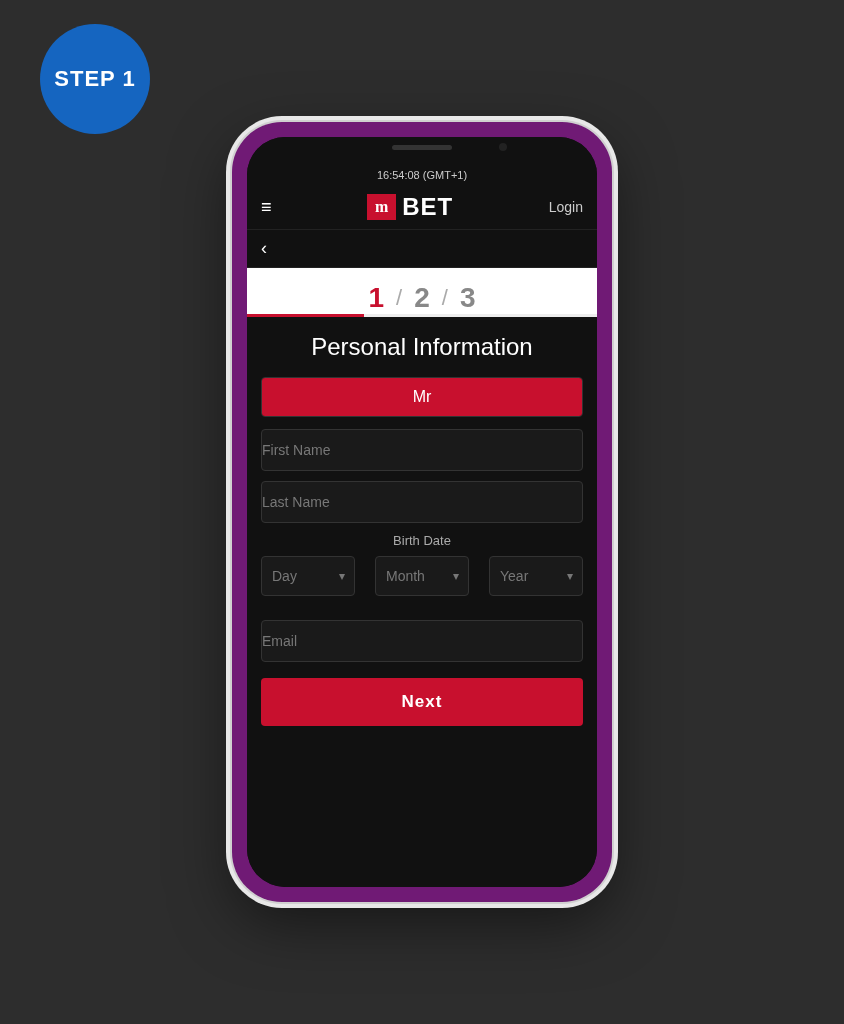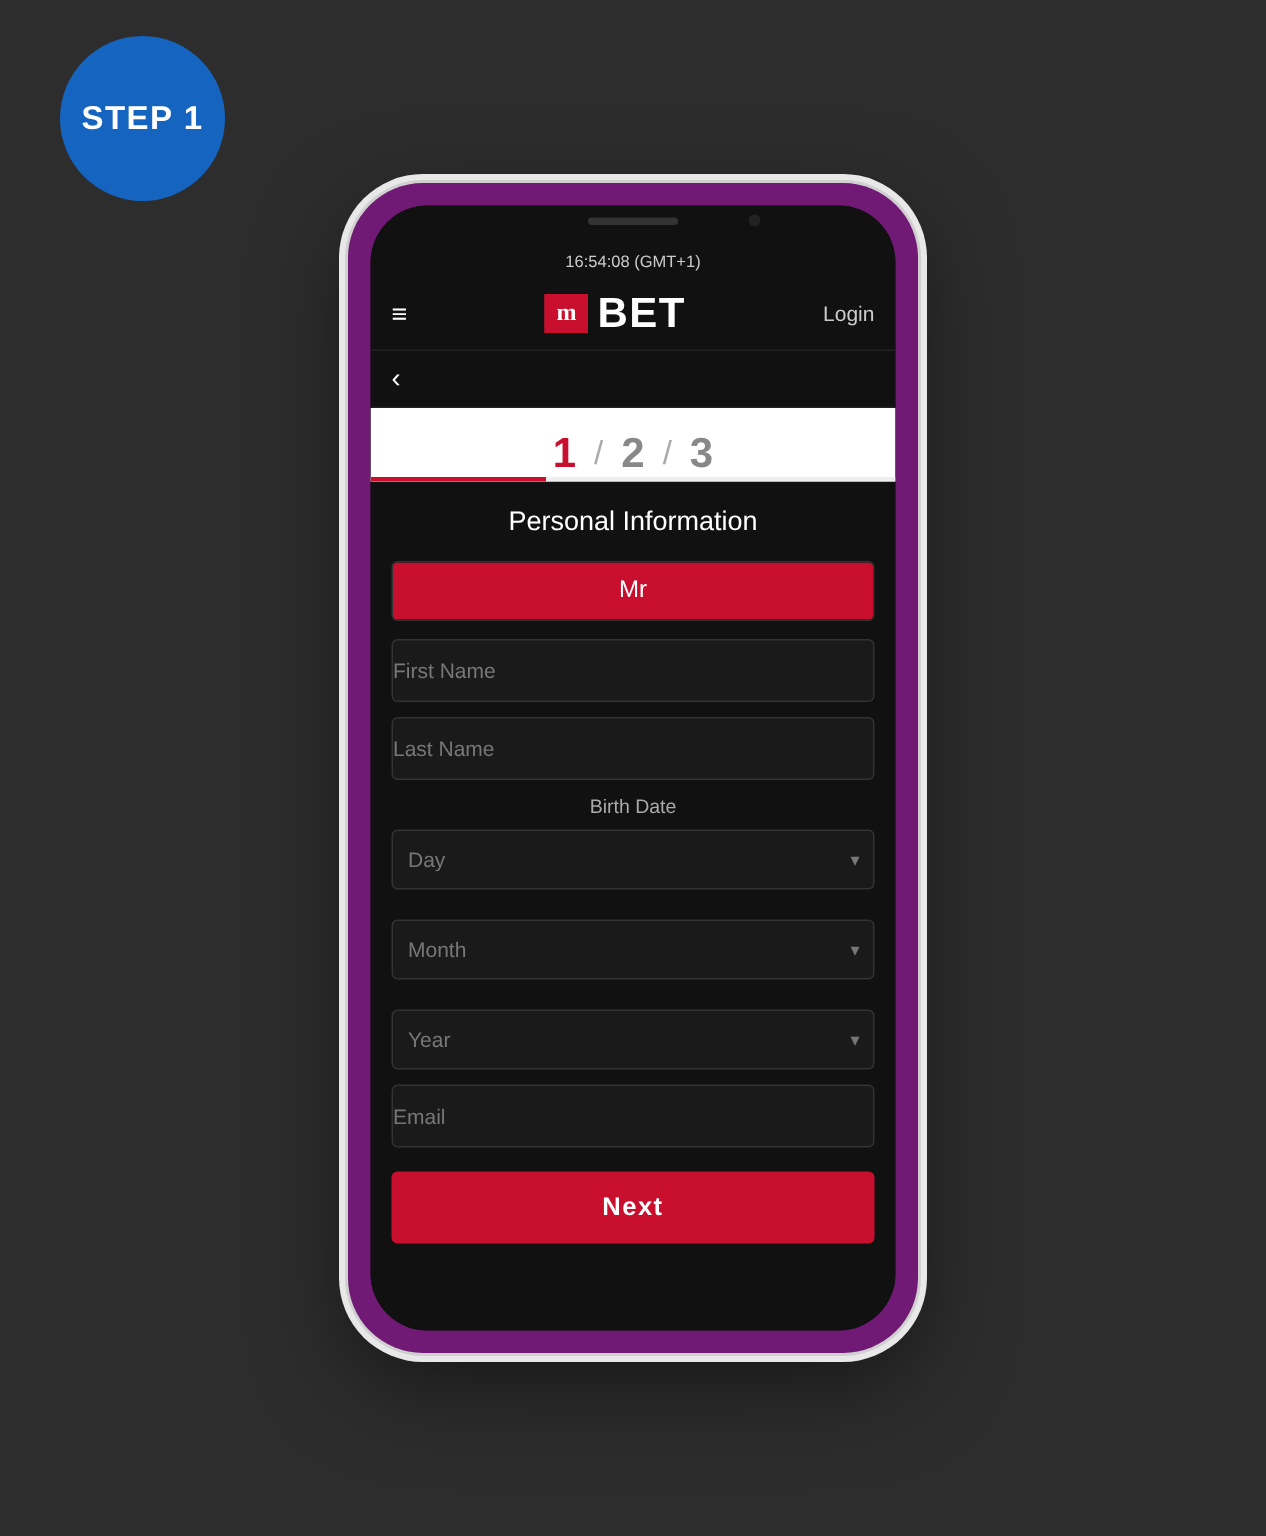--- a/index.html
+++ b/index.html
@@ -129,21 +129,21 @@
       color: white;
       font-size: 16px;
       font-weight: 900;
       padding: 2px 6px;
       border: 2px solid #c8102e;
       font-family: 'Times New Roman', serif;
     }
 
     .logo-bet-text {
       color: white;
-      font-size: 28px;
+      font-size: 24px;
       font-weight: 700;
       letter-spacing: 1px;
     }
 
     .header-login {
       color: #ccc;
       font-size: 14px;
       cursor: pointer;
     }
 
@@ -199,21 +199,21 @@
 
     
     .form-area {
       background: #111;
       padding: 16px 14px;
       flex: 1;
     }
 
     .form-title {
       color: white;
-      font-size: 18px;
+      font-size: 24px;
       font-weight: 500;
       text-align: center;
       margin-bottom: 16px;
     }
 
     
     .gender-toggle {
       display: flex;
       background: #111;
       border: 1px solid #333;
@@ -264,22 +264,21 @@
     .birth-date-label {
       color: #aaa;
       font-size: 13px;
       margin-bottom: 8px;
       text-align: center;
     }
 
     .birth-date-row {
       display: flex;
       gap: 20px;
-      margin-bottom: 10px;
-      flex-direction: column;
+      margin-bottom: 24px;
     }
 
     .date-select-wrapper {
       flex: 1;
       position: relative;
     }
 
     .date-select-wrapper select {
       width: 100%;
       background: #1a1a1a;

